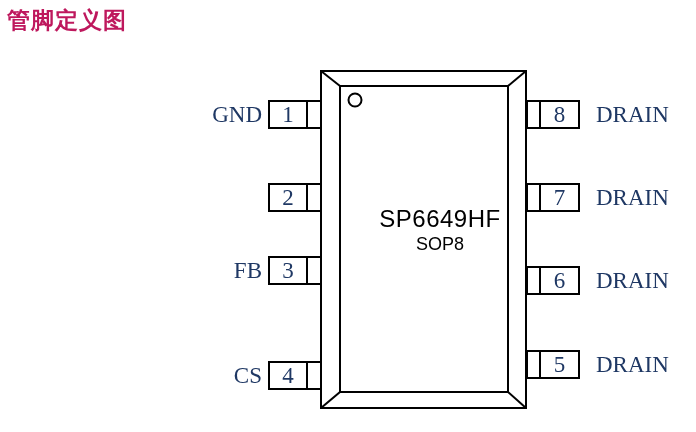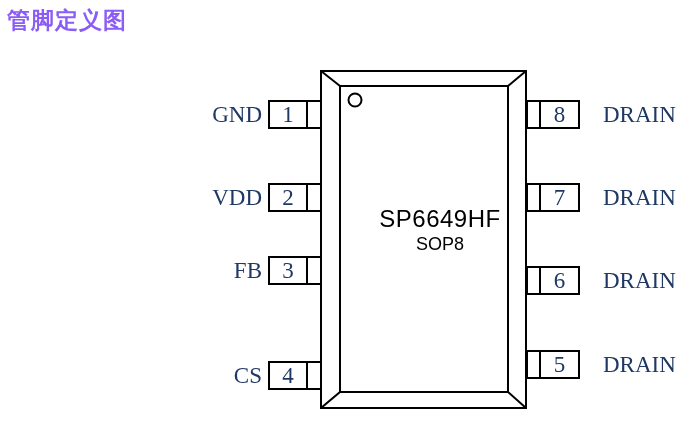--- a/index.html
+++ b/index.html
@@ -5,21 +5,21 @@
   html, body { margin:0; padding:0; }
   body {
     width:696px; height:432px;
     background: var(--background, #fff);
     position:relative; overflow:hidden;
     font-family:"Liberation Serif", serif;
   }
   .page-title {
     position:absolute; left:7px; top:8px;
     font-size:23px; line-height:26px; font-weight:bold;
-    color:#8b5cf6; letter-spacing:1px;
+    color:#be185d; letter-spacing:1px;
     font-family:"Liberation Serif", serif;
     text-align:center;
   }
   
   .chip-svg { position:absolute; left:320px; top:70px; }
   .chip-svg * { fill:none; stroke: var(--outline, #000); stroke-width:2; }
   
   .chip-text {
     position:absolute; left:340px; top:205px; width:200px;
     text-align:center; color: var(--chip-text, #000);
@@ -33,21 +33,21 @@
     display:flex; align-items:center;
   }
   .pin-row.left  { right:374px; }   
   .pin-row.right { left:526px; }    
   .pin-label {
     font-size:23px; line-height:29px;
     color: var(--pin-text, #1F3864);
     white-space:nowrap;
   }
   .left  .pin-label { margin-right:6px; }
-  .right .pin-label { margin-left:23px;  }
+  .right .pin-label { margin-left:16px;  }
   .pin-box {
     width:54px; height:29px; box-sizing:border-box;
     border:2px solid var(--outline, #000);
     background:#fff; display:flex;
   }
   .pin-cell-num {
     display:flex; align-items:center; justify-content:center;
     font-size:23px; color: var(--pin-text, #1F3864);
     box-sizing:border-box;
   }
@@ -80,21 +80,20 @@
 </div>
 
 <div class="pin-row left" style="top:100px">
   <span class="pin-label">GND</span>
   <div class="pin-box">
     <div class="pin-cell-num">1</div>
     <div class="pin-cell-stub"></div>
   </div>
 </div>
 <div class="pin-row left" style="top:183px">
-  <span class="pin-label">VDD</span>
   <div class="pin-box">
     <div class="pin-cell-num">2</div>
     <div class="pin-cell-stub"></div>
   </div>
 </div>
 <div class="pin-row left" style="top:256px">
   <span class="pin-label">FB</span>
   <div class="pin-box">
     <div class="pin-cell-num">3</div>
     <div class="pin-cell-stub"></div>

